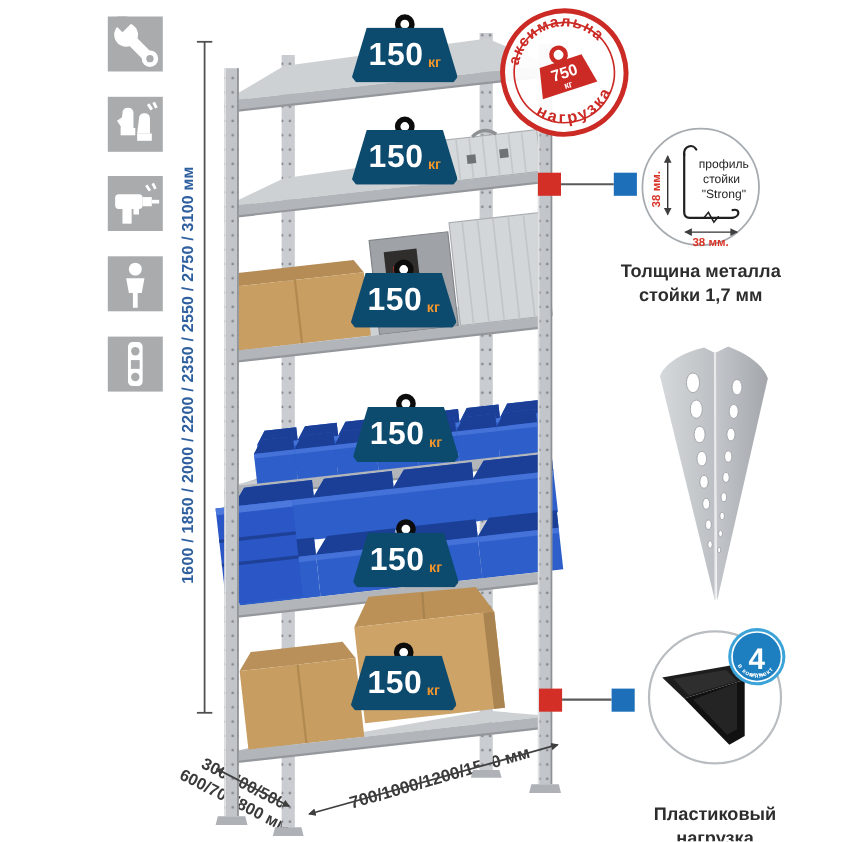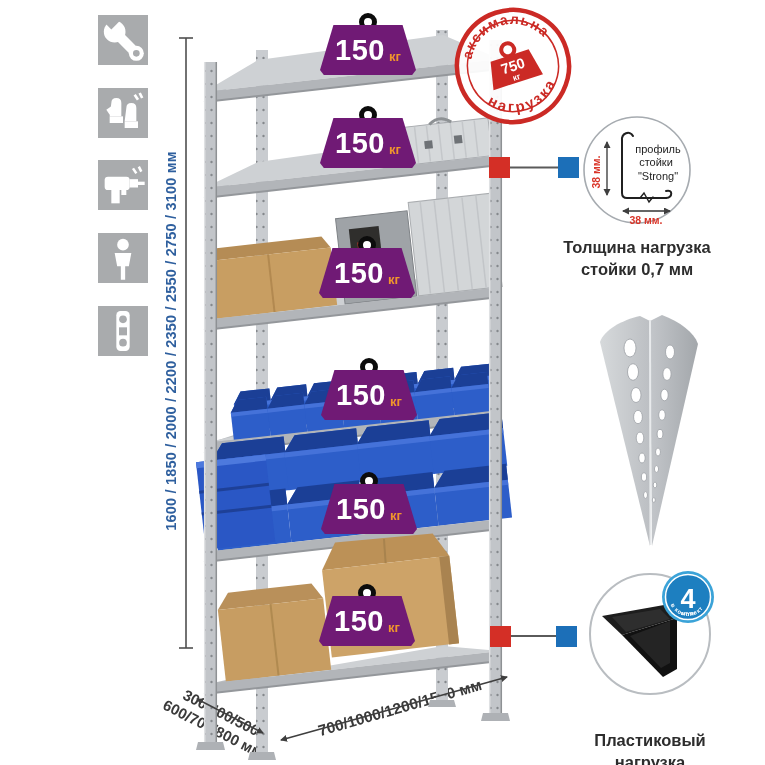--- a/index.html
+++ b/index.html
@@ -9,21 +9,21 @@
   .rot-label{position:absolute;text-align:center;font-weight:bold;color:#3a3a3a;}
   .hdim{left:-105px;top:333px;width:552px;transform:rotate(-90deg);color:#2e5f9e;font-size:14.5px;letter-spacing:.2px;}
   .ddim{left:112px;top:703px;width:210px;transform:rotate(27deg);font-size:15px;line-height:1.2;}
   .wdim{left:270px;top:699px;width:260px;transform:rotate(-16deg);font-size:15.5px;}
   .caption{position:absolute;text-align:center;font-weight:bold;color:#2d2d2d;font-size:16.5px;line-height:1.32;}
   .cap-profile{left:547px;top:237px;width:180px;}
   .cap-foot{left:560px;top:730px;width:180px;}
   .weight{position:absolute;width:96px;height:66px;z-index:5;}
   .weight .ring{position:absolute;left:50%;top:0;transform:translateX(-50%);width:18px;height:18px;
                 border:5.5px solid #0c0c0c;border-radius:50%;background:#fff;box-sizing:border-box;}
-  .weight .body{position:absolute;top:12px;left:0;width:96px;height:50px;background:#701a75;
+  .weight .body{position:absolute;top:12px;left:0;width:96px;height:50px;background:#0c4a6e;
                 clip-path:polygon(14% 0,86% 0,100% 90%,96% 100%,4% 100%,0 90%);
                 display:flex;align-items:center;justify-content:center;}
   .weight .val{color:#fff;font-size:29px;font-weight:bold;letter-spacing:.5px;}
   .weight .unit{color:#f0962c;font-size:13px;font-weight:bold;margin:12px 0 0 4px;}
   .scene{position:absolute;left:0;top:0;z-index:1;}
   .stamp{position:absolute;left:443px;top:-4px;z-index:6;}
 </style>
 </head>
 <body>
 
@@ -405,21 +405,21 @@
       <g>
         <circle cx="70" cy="53" r="6.5" fill="#fff" stroke="#cb2a25" stroke-width="4"></circle>
         <path d="M50,59 L90,59 L96,87 L44,87 Z" fill="#cb2a25"></path>
         <text x="70" y="75" text-anchor="middle" font-size="14.5" font-weight="bold" fill="#fff">750</text>
         <text x="70" y="84.5" text-anchor="middle" font-size="8.5" font-weight="bold" fill="#fff">кг</text>
       </g>
     </g>
   </svg>
 
   <div class="caption cap-profile">
-    <div>Толщина нагрузка</div>
-    <div>стойки 0,7 мм</div>
+    <div>Толщина металла</div>
+    <div>стойки 1,7 мм</div>
   </div>
   <div class="caption cap-foot">
     <div>Пластиковый</div>
     <div>нагрузка</div>
   </div>
 
 </div>
 
 </body></html>

